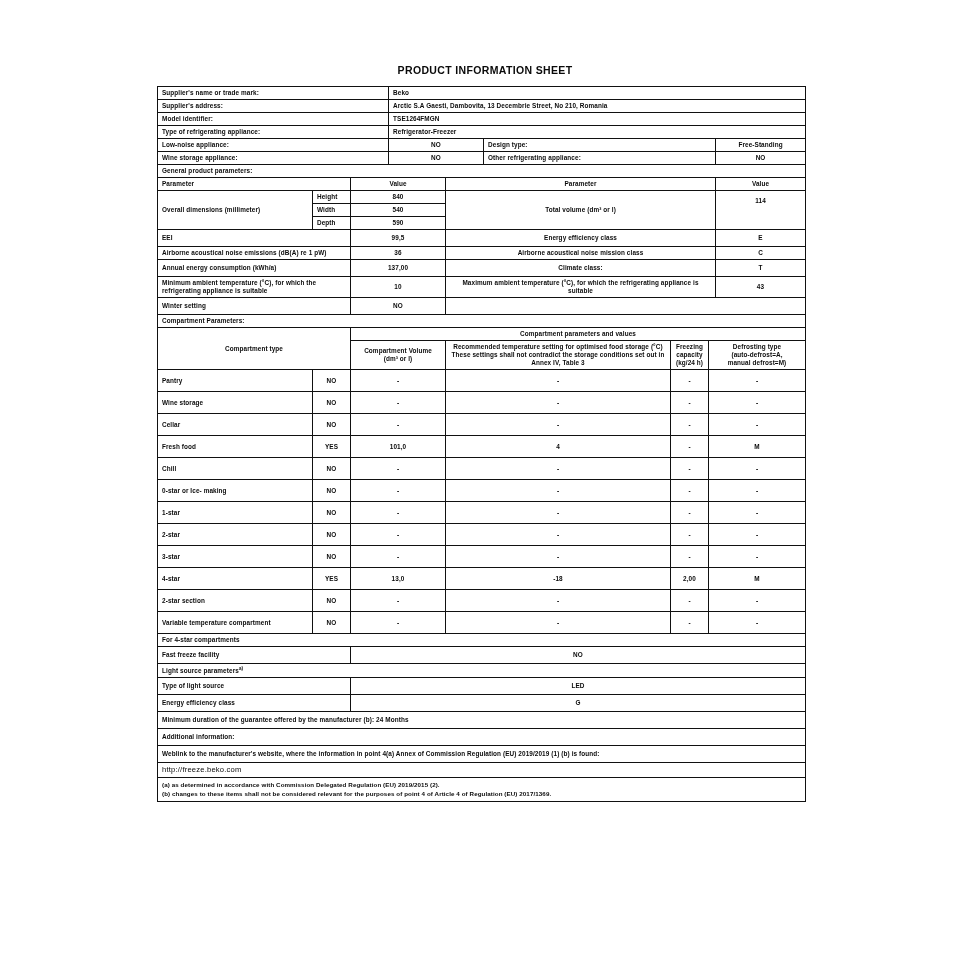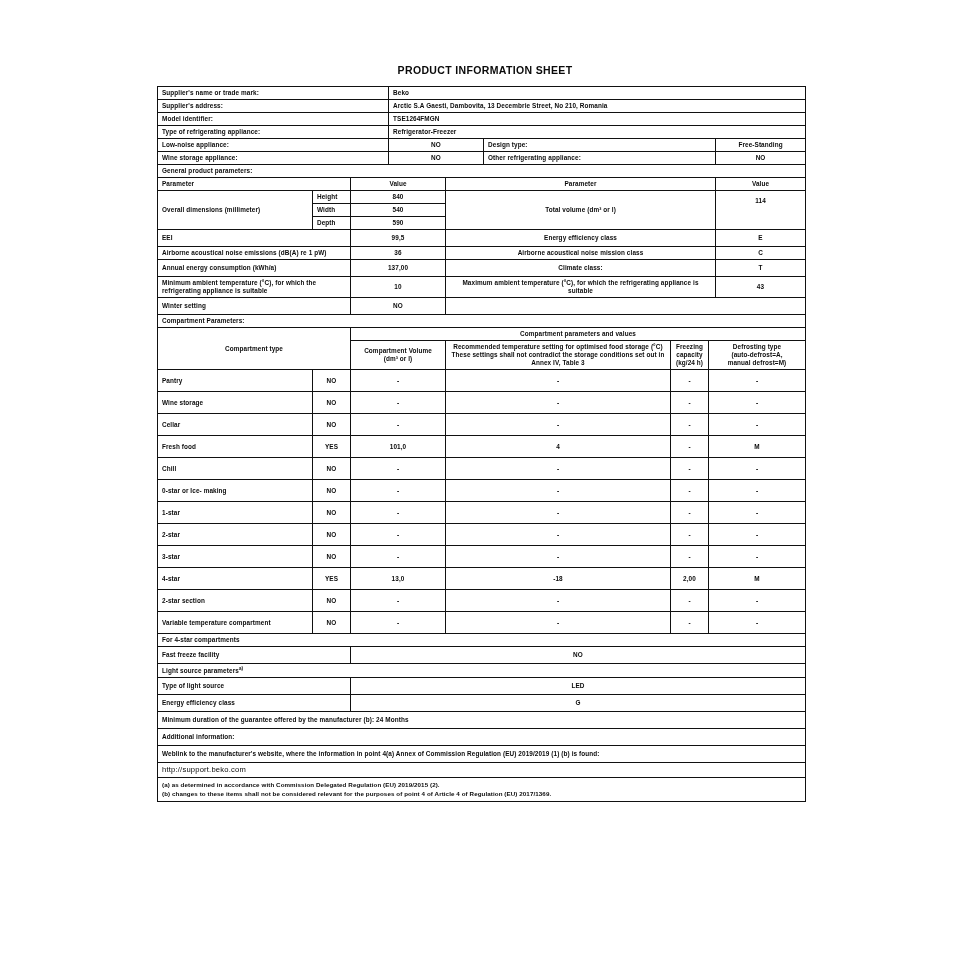--- a/index.html
+++ b/index.html
@@ -319,21 +319,21 @@
       <tr class="small-h">
         <td class="l" colspan="2">Minimum duration of the guarantee offered by the manufacturer (b): 24 Months</td>
       </tr>
       <tr class="small-h">
         <td class="l" colspan="2">Additional information:</td>
       </tr>
       <tr class="small-h">
         <td class="l" colspan="2">Weblink to the manufacturer's website, where the information in point 4(a) Annex of Commission  Regulation (EU) 2019/2019  (1) (b) is found:</td>
       </tr>
       <tr>
-        <td class="l link" colspan="2">http://support.beko.com</td>
+        <td class="l link" colspan="2">http://freeze.beko.com</td>
       </tr>
       <tr>
         <td class="l note" colspan="2">
           <div>(a) as determined in accordance with Commission Delegated Regulation (EU) 2019/2015 (2).</div>
           <div>(b) changes to these items shall not be considered relevant for the purposes of point 4 of Article 4 of Regulation (EU) 2017/1369.</div>
         </td>
       </tr>
     </tbody>
       </table>
 

